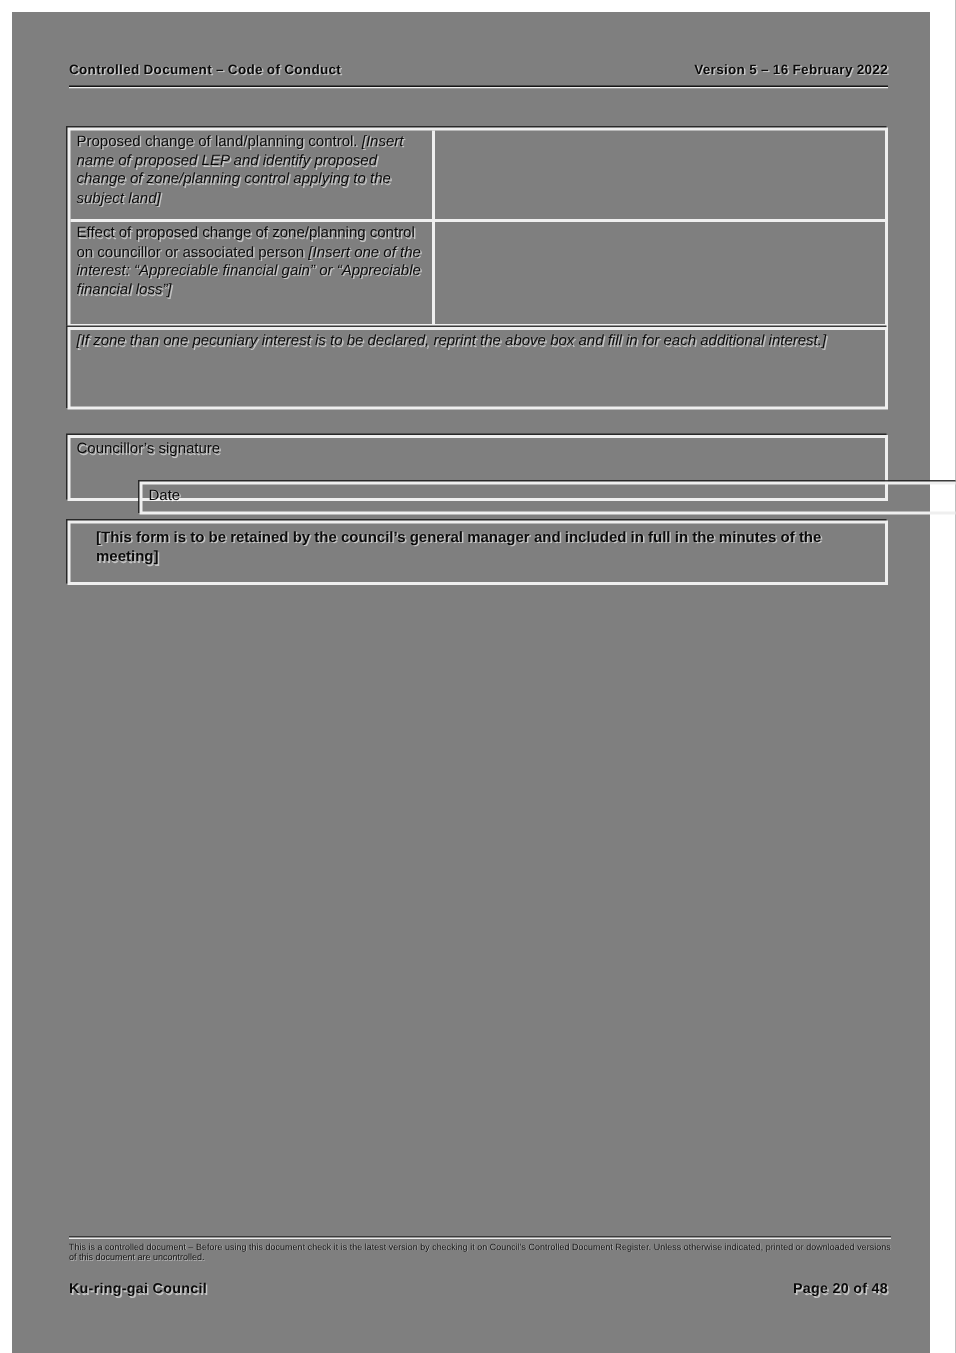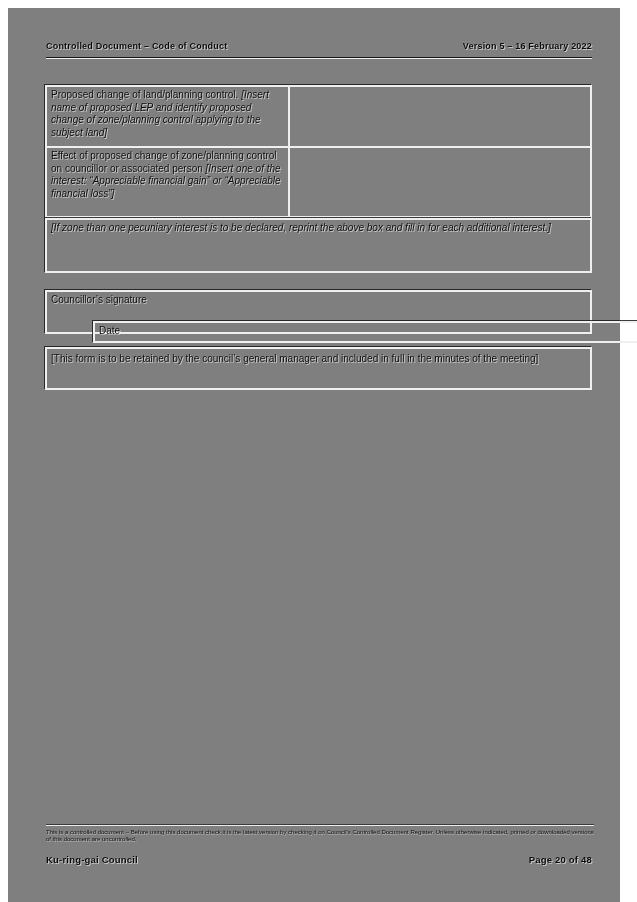--- a/index.html
+++ b/index.html
@@ -39,21 +39,21 @@
   .cell-label {
     width:243px; padding:2px 4px 0 4px;
     border-right:2px solid #efefef;
     font-size:10px; line-height:12.5px;
   }
   .cell-value { flex:1; }
   .hint { font-style:italic; }
   .box-note  { top:210px; height:55px; padding:2px 4px 0 4px; font-size:10px; line-height:12.5px; font-style:italic; }
   .box-sig   { top:265px; height:44px; padding:2px 4px 0 4px; font-size:10px; line-height:12.5px;margin-top:17px; }
   .box-date  { top:313px; height:22px; padding:2px 4px 0 4px; font-size:10px; line-height:12.5px;margin-left:48px; }
-  .box-keep  { top:339px; height:43px; padding:3px 4px 0 4px; font-size:10px; line-height:13px; font-weight:normal; }
+  .box-keep  { top:339px; height:43px; padding:3px 4px 0 17px; font-size:10px; line-height:13px; font-weight:bold; }
   .footnote-rule {
     position:absolute; left:38px; top:816px; width:548px; height:2px;
     background:#ececec; border-top:1px solid #3a3a3a;
   }
   .footnote {
     position:absolute; left:38px; top:821px; width:548px;
     font-size:6px; line-height:7px; color:#111;
     text-shadow:0.5px 0.5px 0 rgba(255,255,255,0.45);
   }
   .footer-row {

